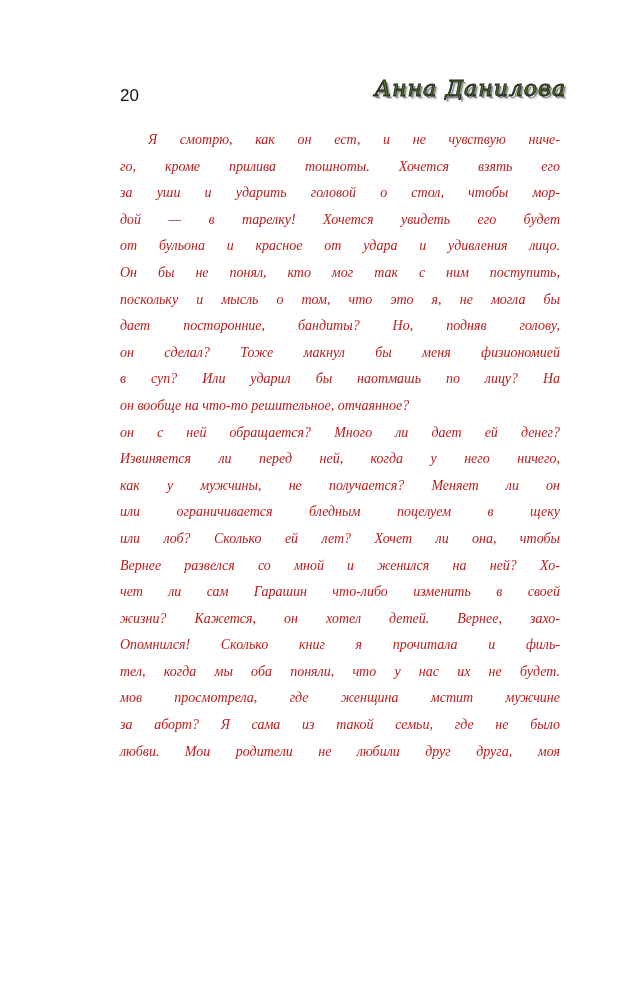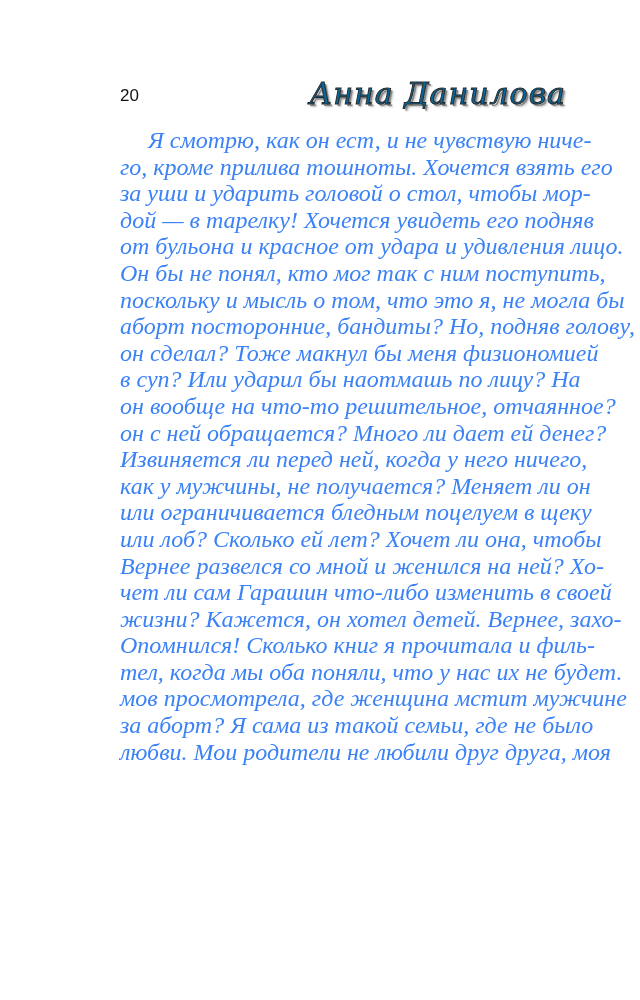--- a/index.html
+++ b/index.html
@@ -6,52 +6,52 @@
   body { width: 640px; height: 1000px; position: relative; overflow: hidden; }
   .page { position: absolute; left: 0; top: 0; width: 640px; height: 1000px; background: #ffffff; }
   .header { position: absolute; left: 120px; top: 80px; width: 440px; height: 40px; }
   .page-number {
     position: absolute; left: 0; top: 6px;
     font-family: "Liberation Sans", sans-serif; font-size: 17px; color: #111;
   }
   .running-head {
     position: absolute; right: -6px; top: -4px;
     font-family: "DejaVu Serif", serif; font-style: italic;
-    font-size: 30px; color: #0369a1; letter-spacing: 1px;
+    font-size: 22px; color: #4d7c0f; letter-spacing: 1px;
     -webkit-text-stroke: 1px #2a2a2a;
     text-shadow: 2px 2px 0 #888, 3px 3px 2px #bbb;
   }
   .body-text {
     position: absolute; left: 120px; top: 127px; width: 440px;
     font-family: "Liberation Serif", serif; font-style: italic;
-    font-size: 24px; line-height: 26.6px; color: #3b82f6;
+    font-size: 14px; line-height: 26.6px; color: #b91c1c;
   }
   .line { display: block; white-space: nowrap; text-align: justify; text-align-last: justify; height: 26.6px; }
   .line.indent { padding-left: 28px; }
   .line.last { text-align-last: left; }
 </style>
 </head>
 <body>
 
 <div class="page">
   <div class="header">
     <span class="page-number">20</span>
     <span class="running-head">Анна Данилова</span>
   </div>
 
   <div class="body-text">
     <div>
       <span class="line indent">Я смотрю, как он ест, и не чувствую ниче-</span>
       <span class="line">го, кроме прилива тошноты. Хочется взять его</span>
       <span class="line">за уши и ударить головой о стол, чтобы мор-</span>
-      <span class="line">дой — в тарелку! Хочется увидеть его подняв</span>
+      <span class="line">дой — в тарелку! Хочется увидеть его будет</span>
       <span class="line">от бульона и красное от удара и удивления лицо.</span>
       <span class="line">Он бы не понял, кто мог так с ним поступить,</span>
       <span class="line">поскольку и мысль о том, что это я, не могла бы</span>
-      <span class="line">аборт посторонние, бандиты? Но, подняв голову,</span>
+      <span class="line">дает посторонние, бандиты? Но, подняв голову,</span>
       <span class="line">он сделал? Тоже макнул бы меня физиономией</span>
       <span class="line">в суп? Или ударил бы наотмашь по лицу? На</span>
       <span class="line last">он вообще на что-то решительное, отчаянное?</span>
     </div>
     <div>
       <span class="line">он с ней обращается? Много ли дает ей денег?</span>
       <span class="line">Извиняется ли перед ней, когда у него ничего,</span>
       <span class="line">как у мужчины, не получается? Меняет ли он</span>
       <span class="line">или ограничивается бледным поцелуем в щеку</span>
       <span class="line">или лоб? Сколько ей лет? Хочет ли она, чтобы</span>

